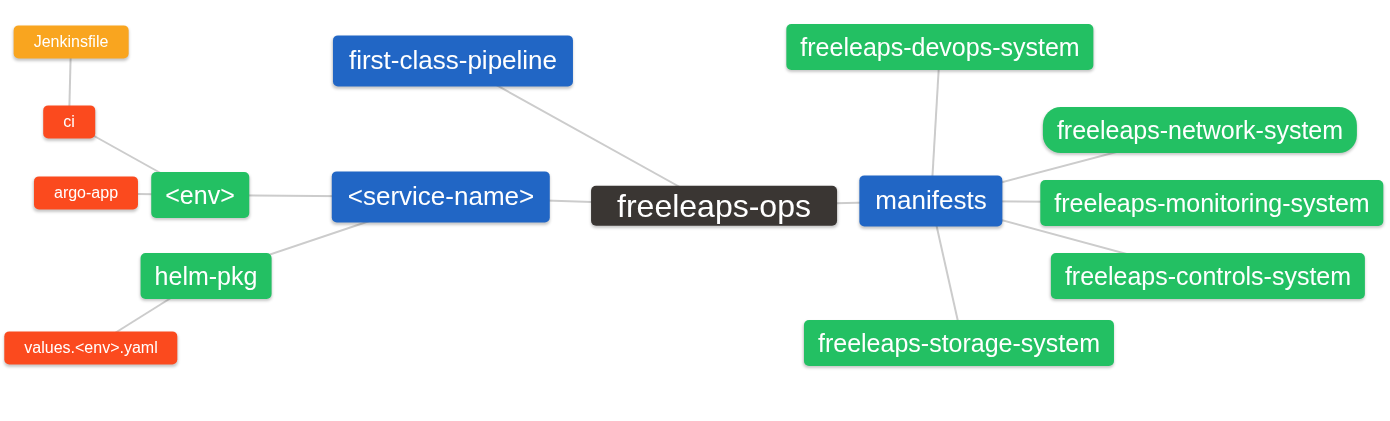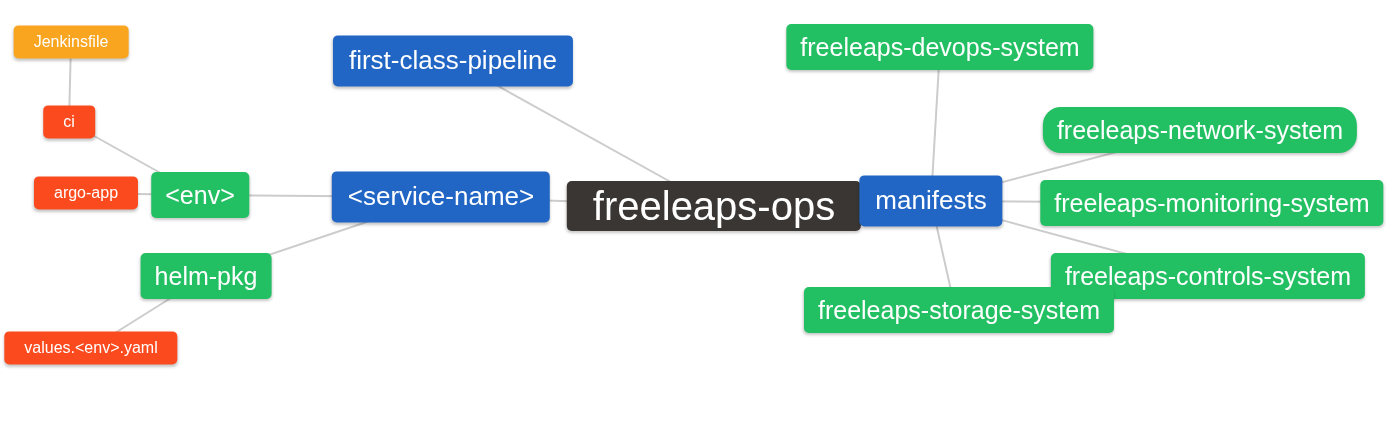--- a/index.html
+++ b/index.html
@@ -25,21 +25,21 @@
     position: absolute;
     transform: translate(-50%, -50%);
     z-index: 2;
     color: #ffffff;
     white-space: nowrap;
     border-radius: 5px;
     box-shadow: 0 2px 3px rgba(0,0,0,0.22);
     line-height: 1.2;
     cursor: default;
   }
-  .n-xl { font-size: 40px; padding: 1px 26px; }
+  .n-xl { font-size: 32px; padding: 1px 26px; }
   .n-lg { font-size: 26px; padding: 10px 16px; }
   .n-md { font-size: 25px; padding: 8px 14px;  }
   .n-sm { font-size: 16px; padding: 7px 20px;  }
 </style>
 </head>
 <body>
 
 <div id="canvas">
   <svg id="edges" width="1390" height="421" viewBox="0 0 1390 421">
       <line x1="71" y1="42" x2="69" y2="122" stroke="#cccccc" stroke-width="2"></line>
@@ -65,14 +65,14 @@
     <div class="node n-md" style="left: 200px; top: 195px; background: rgb(35, 192, 99); color: rgb(255, 255, 255);">&lt;env&gt;</div>
     <div class="node n-md" style="left: 206px; top: 276px; background: rgb(35, 192, 99); color: rgb(255, 255, 255);">helm-pkg</div>
     <div class="node n-sm" style="left: 69px; top: 122px; background: rgb(251, 74, 30); color: rgb(255, 255, 255);">ci</div>
     <div class="node n-sm" style="left: 86px; top: 193px; background: rgb(251, 74, 30); color: rgb(255, 255, 255);">argo-app</div>
     <div class="node n-sm" style="left: 91px; top: 348px; background: rgb(251, 74, 30); color: rgb(255, 255, 255);">values.&lt;env&gt;.yaml</div>
     <div class="node n-sm" style="left: 71px; top: 42px; background: rgb(249, 165, 31); color: rgb(255, 255, 255);">Jenkinsfile</div>
     <div class="node n-md" style="left: 940px; top: 47px; background: rgb(35, 192, 99); color: rgb(255, 255, 255);">freeleaps-devops-system</div>
     <div class="node n-md" style="left: 1200px; top: 130px; background: rgb(35, 192, 99); color: rgb(255, 255, 255); border-radius: 18px;">freeleaps-network-system</div>
     <div class="node n-md" style="left: 1212px; top: 203px; background: rgb(35, 192, 99); color: rgb(255, 255, 255);">freeleaps-monitoring-system</div>
     <div class="node n-md" style="left: 1208px; top: 276px; background: rgb(35, 192, 99); color: rgb(255, 255, 255);">freeleaps-controls-system</div>
-    <div class="node n-md" style="left: 959px; top: 310px; background: rgb(35, 192, 99); color: rgb(255, 255, 255);">freeleaps-storage-system</div>
+    <div class="node n-md" style="left: 959px; top: 343px; background: rgb(35, 192, 99); color: rgb(255, 255, 255);">freeleaps-storage-system</div>
   </div>
 
 </body></html>

